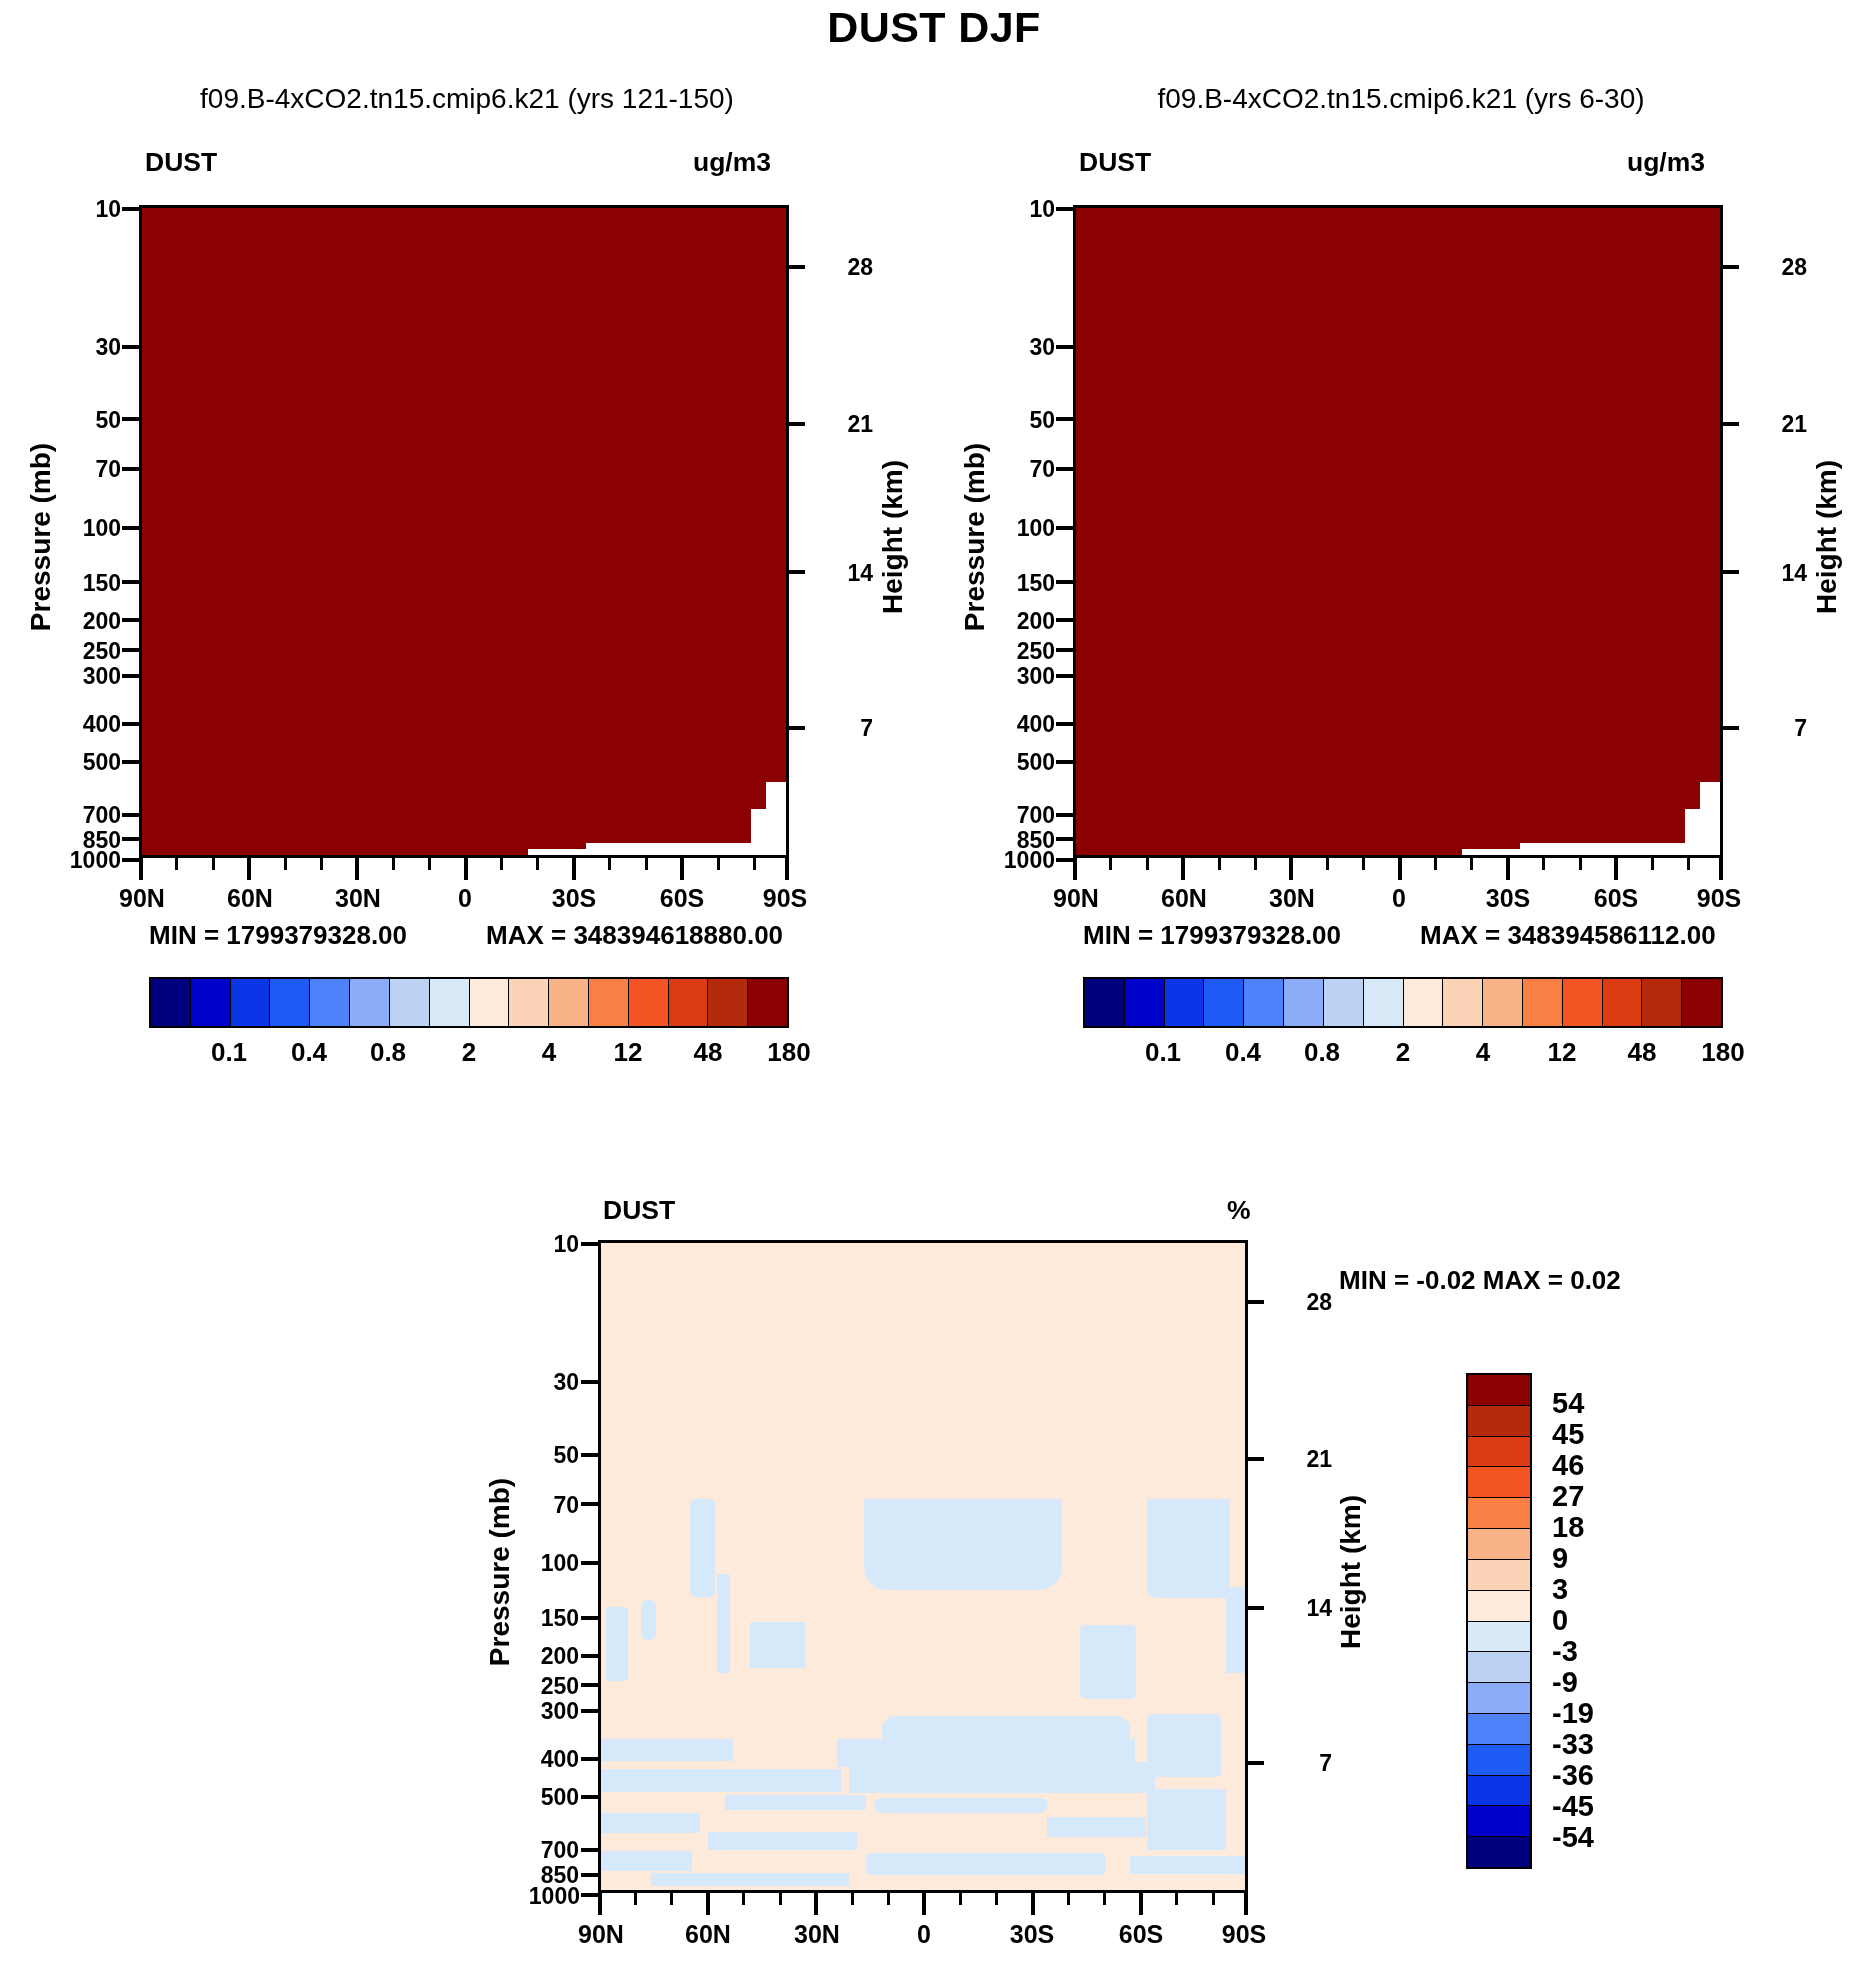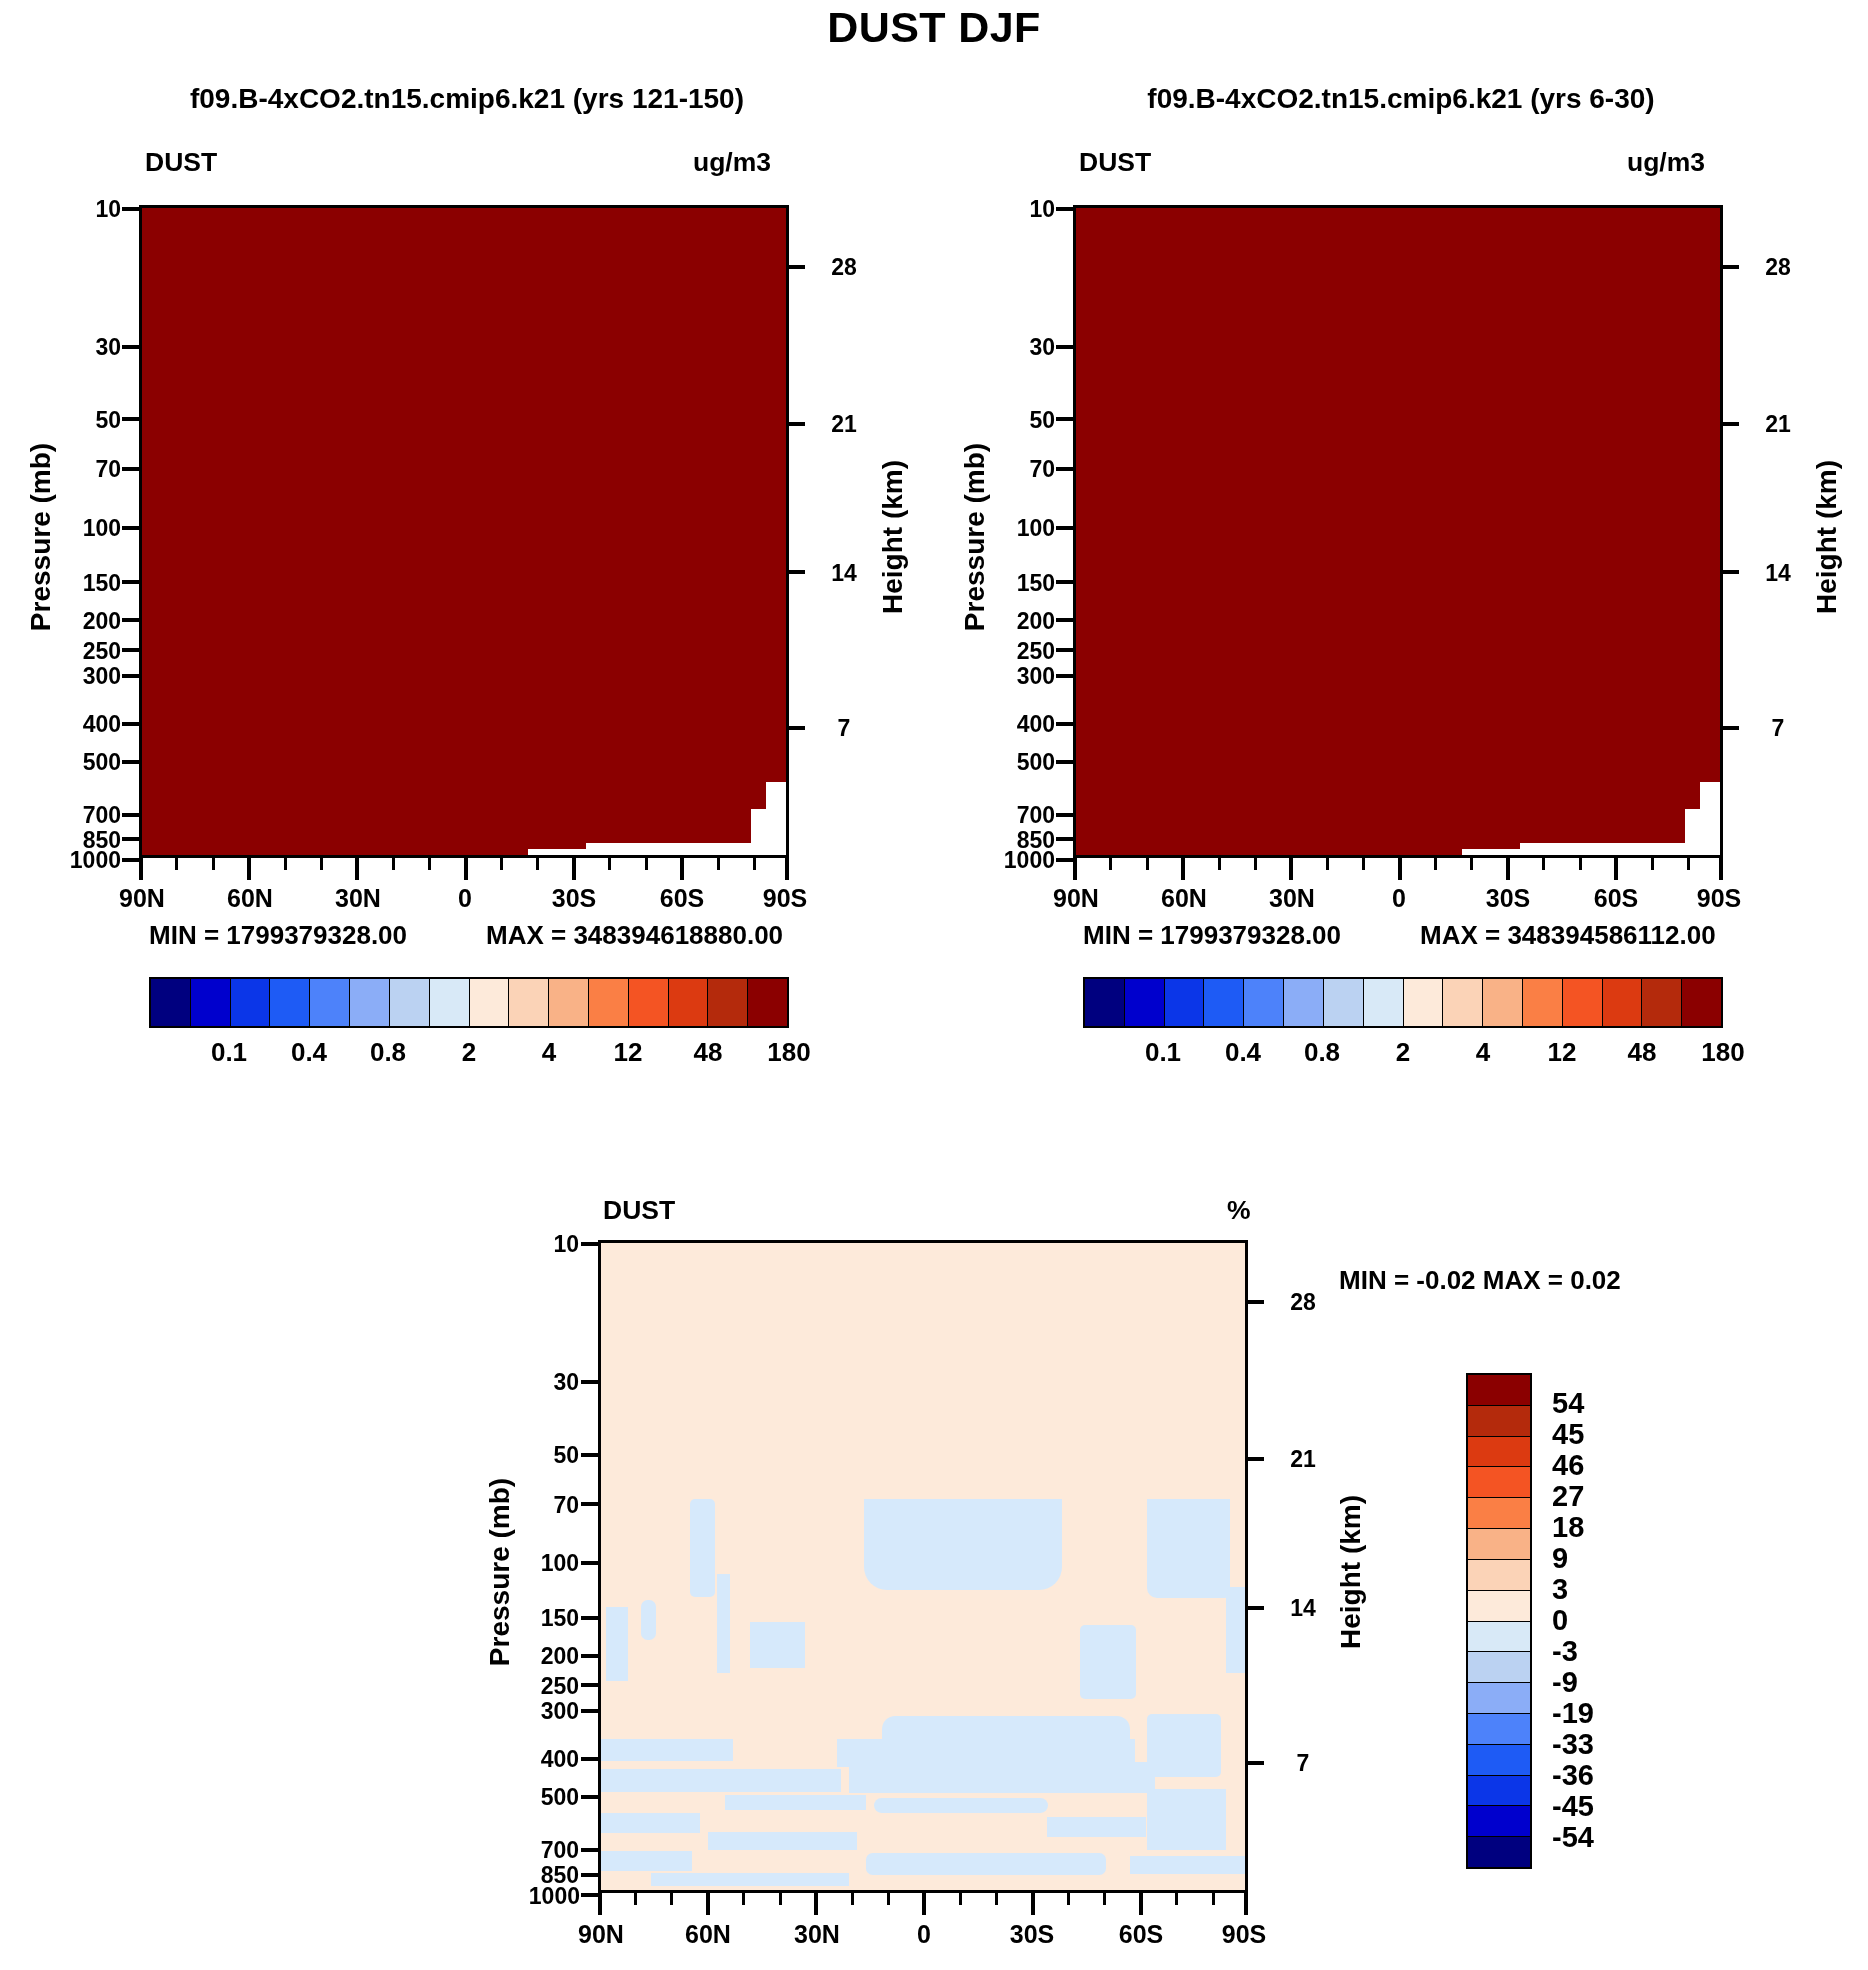--- a/index.html
+++ b/index.html
@@ -2,25 +2,25 @@
 <html style="font-size:13.2px"><head>
 <meta charset="utf-8">
 <style>
   html,body{margin:0;padding:0;background:#ffffff;}
   body{width:1868px;height:1971px;position:relative;
        font-family:"Liberation Sans",sans-serif;color:#000;}
   .abs{position:absolute;}
   #main-title{left:0;top:3.3px;width:1868px;text-align:center;font-size:43px;font-weight:bold;letter-spacing:0.4px;}
 
   
-  .panel-title{font-size:28px;font-weight:bold;text-align:center;white-space:nowrap;}
+  .panel-title{font-size:28px;font-weight:normal;text-align:center;white-space:nowrap;}
   .corner-label{font-size:26.5px;font-weight:bold;white-space:nowrap;}
   .plot-frame{border:3.3px solid #000;box-sizing:border-box;overflow:hidden;position:absolute;}
   .ytick-label{position:absolute;font-size:23px;font-weight:bold;text-align:right;white-space:nowrap;transform:translateY(-50%);}
-  .ytick-label.r{text-align:center;}
+  .ytick-label.r{text-align:right;}
   .tick{position:absolute;background:#000;}
   .xtick-label{position:absolute;font-size:25px;font-weight:bold;text-align:center;white-space:nowrap;transform:translateX(-50%);}
   .axis-name{position:absolute;font-size:28px;font-weight:bold;white-space:nowrap;transform-origin:center center;}
   .minmax{position:absolute;font-size:26px;font-weight:bold;white-space:nowrap;}
 
   
   .cbar-h{position:absolute;display:flex;border:2.5px solid #000;box-sizing:border-box;}
   .cbar-h .cell{flex:1 1 0;border-right:1.7px solid #000;}
   .cbar-h .cell:last-child{border-right:none;}
   .cbar-h-label{position:absolute;font-size:26px;font-weight:bold;text-align:center;transform:translateX(-50%);white-space:nowrap;}

